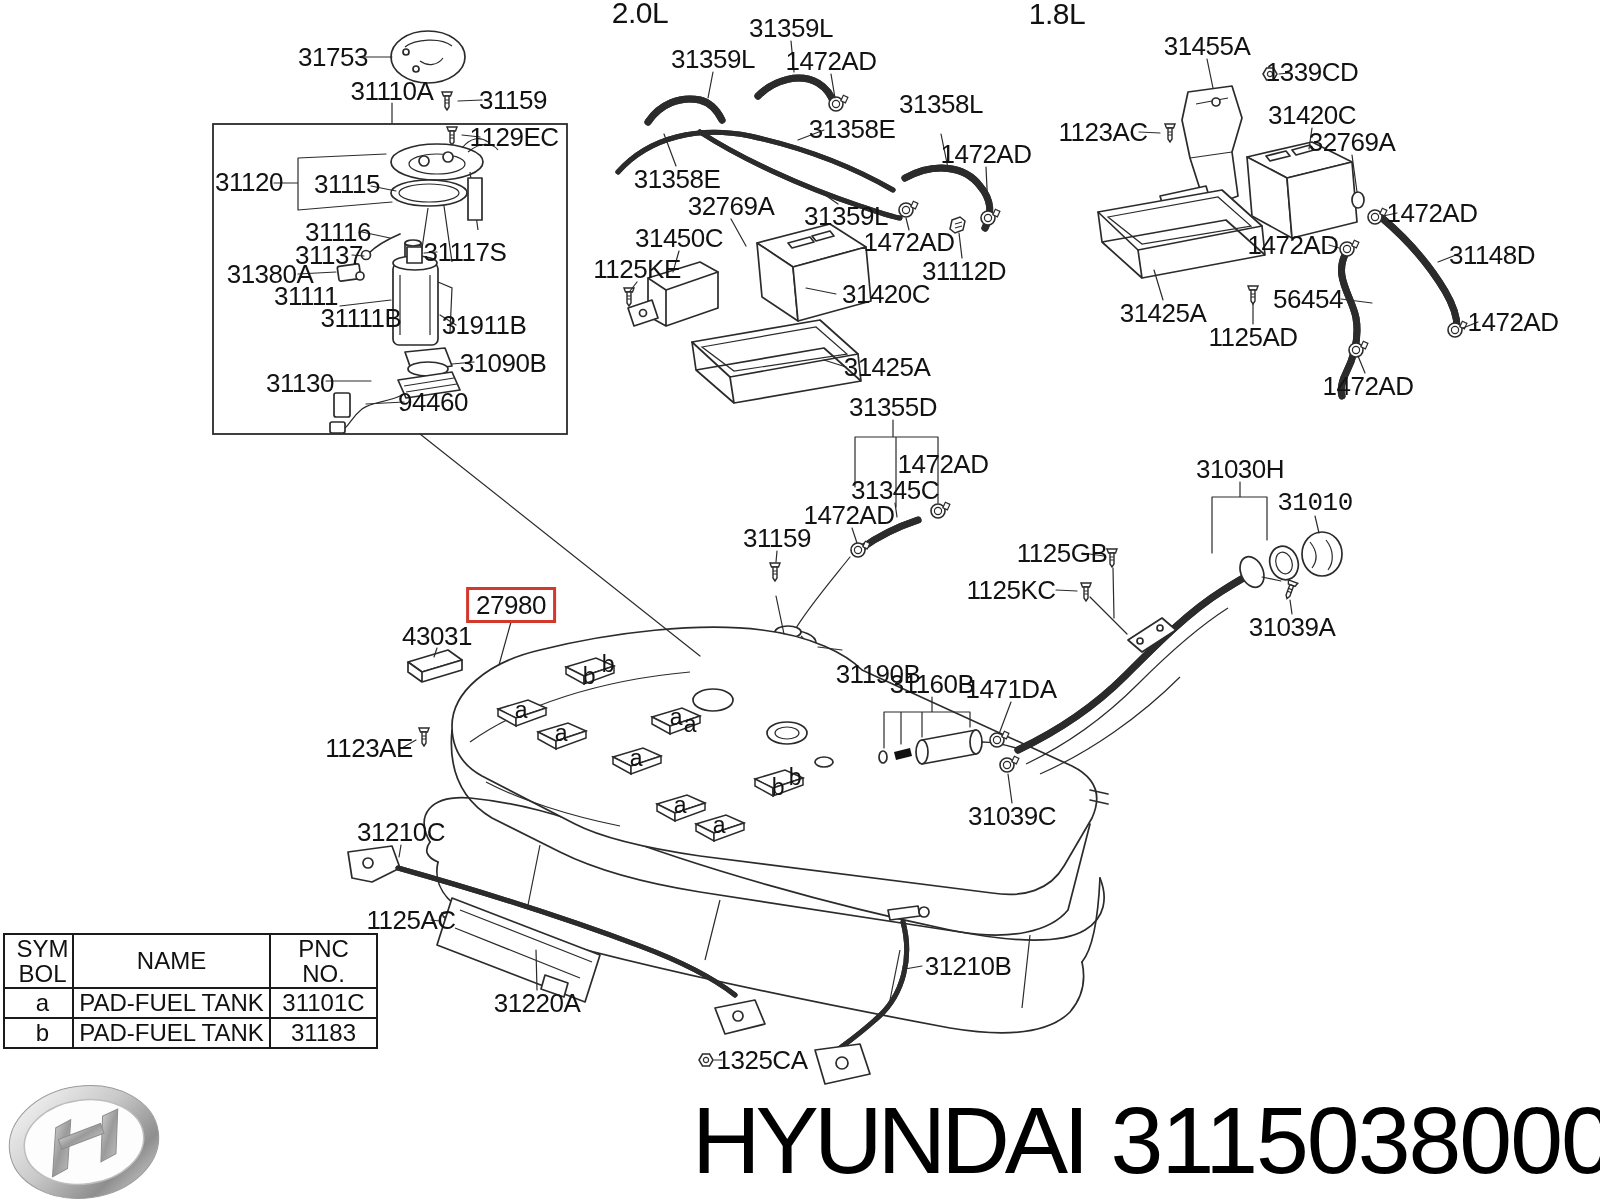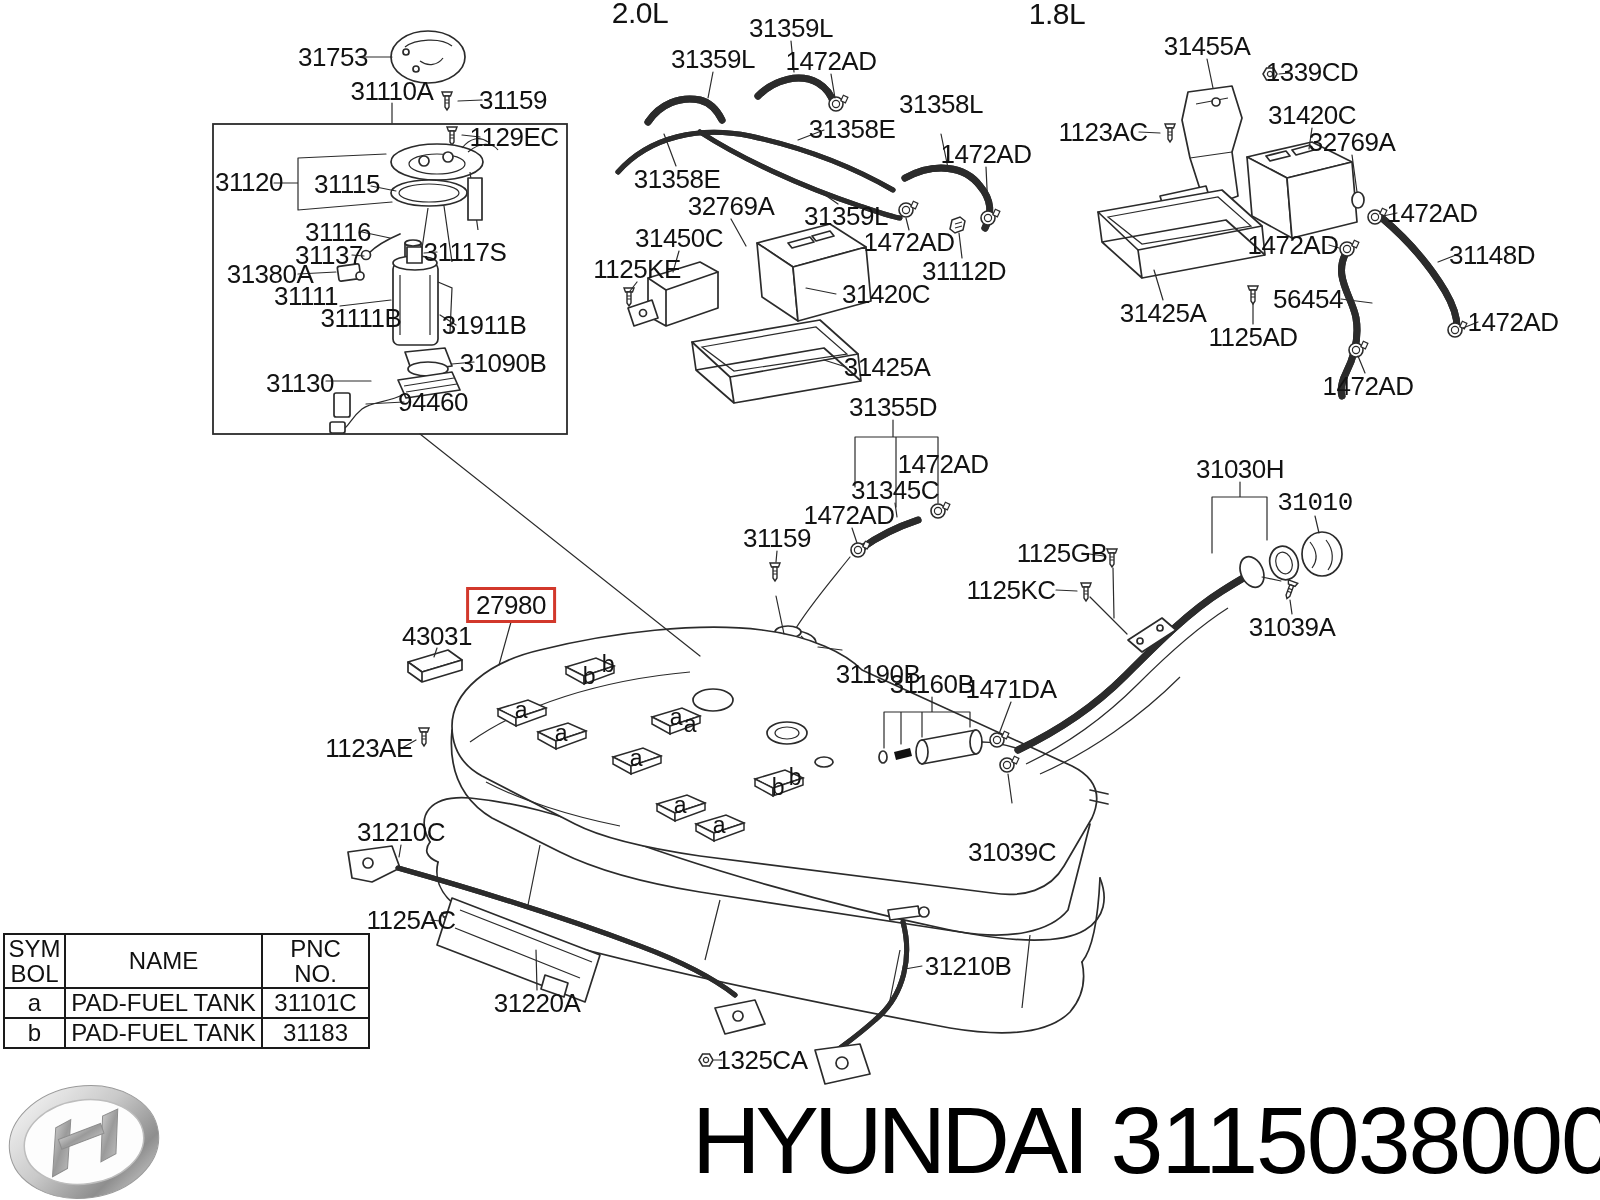--- a/index.html
+++ b/index.html
@@ -16,21 +16,21 @@
   .thin{fill:none;stroke:#2b2b2b;stroke-width:1.2;}
   #labels .lbl{position:absolute;transform:translate(-50%,-50%);font-size:26px;line-height:1;
      color:#121212;white-space:nowrap;letter-spacing:-0.5px;}
   #labels .lbl.lg{font-size:30px;}
   #labels .lbl.sm{font-size:23px;}
   #labels .lbl.hl{border:3px solid #d2382b;padding:2px 7px;background:#fff;}
   .sym-table{position:absolute;left:3px;top:933px;width:359px;height:112px;
      border-collapse:collapse;table-layout:fixed;}
   .sym-table td{border:2px solid #1a1a1a;text-align:center;vertical-align:middle;
      font-size:24px;color:#111;padding:0;line-height:1.05;}
-  .sym-table .c0{width:59px;}
+  .sym-table .c0{width:59px;padding-left:8px;}
   .sym-table .c1{width:195px;}
   .sym-table .c2{width:105px;}
   .sym-table tr.hdr td{height:52px;}
   .sym-table tr.r td{height:28px;}
   .footer-brand{position:absolute;left:692px;top:1086px;font-size:95px;letter-spacing:-5px;
      color:#000;white-space:nowrap;}
   .footer-brand .num{margin-left:26px;letter-spacing:-2px;}
 </style>
 </head>
 <body>
@@ -369,21 +369,21 @@
       <div class="lbl" style="left: 893px; top: 407px;">31355D</div>
       <div class="lbl" style="left: 943px; top: 464px;">1472AD</div>
       <div class="lbl" style="left: 895px; top: 490px;">31345C</div>
       <div class="lbl" style="left: 849px; top: 515px;">1472AD</div>
       <div class="lbl" style="left: 777px; top: 538px;">31159</div>
       <div class="lbl" style="left: 1038px; top: 553px; margin-left: 24px;">1125GB</div>
       <div class="lbl" style="left: 1011px; top: 590px;">1125KC</div>
       <div class="lbl" style="left: 878px; top: 674px;">31190B</div>
       <div class="lbl" style="left: 932px; top: 684px;">31160B</div>
       <div class="lbl" style="left: 1011px; top: 689px;">1471DA</div>
-      <div class="lbl" style="left: 1012px; top: 852px;">31039C</div>
+      <div class="lbl" style="left: 1012px; top: 816px;">31039C</div>
       <div class="lbl" style="left: 1240px; top: 469px;">31030H</div>
       <div class="lbl" style="left: 1315px; top: 503px; font-family: Liberation Mono, monospace;">31010</div>
       <div class="lbl" style="left: 1292px; top: 627px;">31039A</div>
       <div class="lbl hl" style="left: 511px; top: 605px;">27980</div>
       <div class="lbl" style="left: 437px; top: 636px;">43031</div>
       <div class="lbl" style="left: 369px; top: 748px;">1123AE</div>
       <div class="lbl" style="left: 401px; top: 832px;">31210C</div>
       <div class="lbl" style="left: 411px; top: 920px;">1125AC</div>
       <div class="lbl" style="left: 537px; top: 1003px;">31220A</div>
       <div class="lbl" style="left: 968px; top: 966px;">31210B</div>

